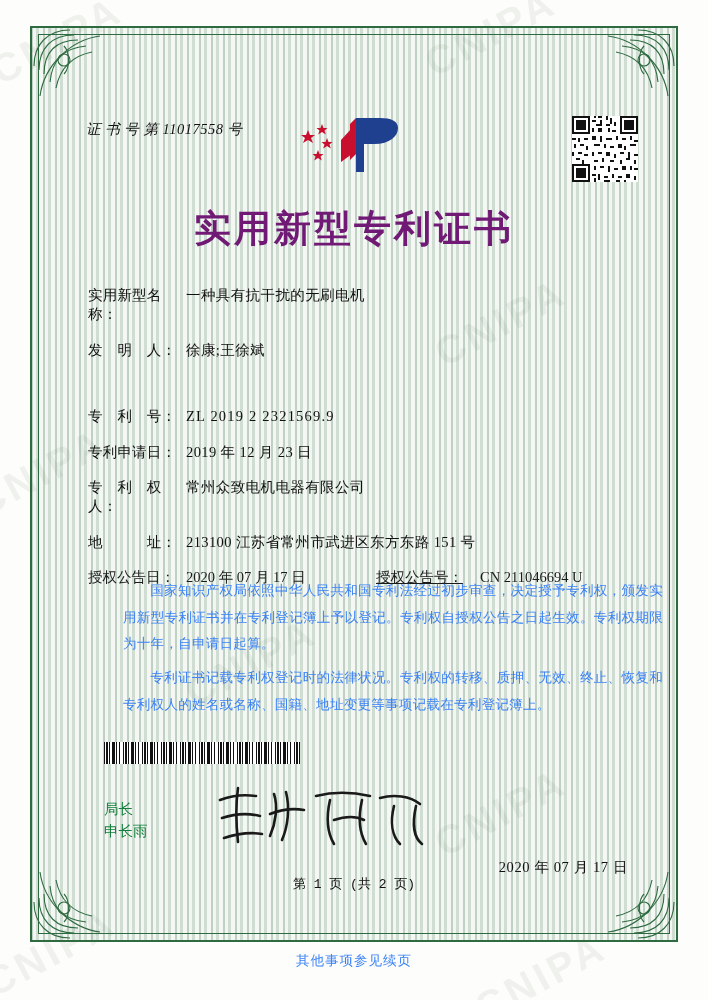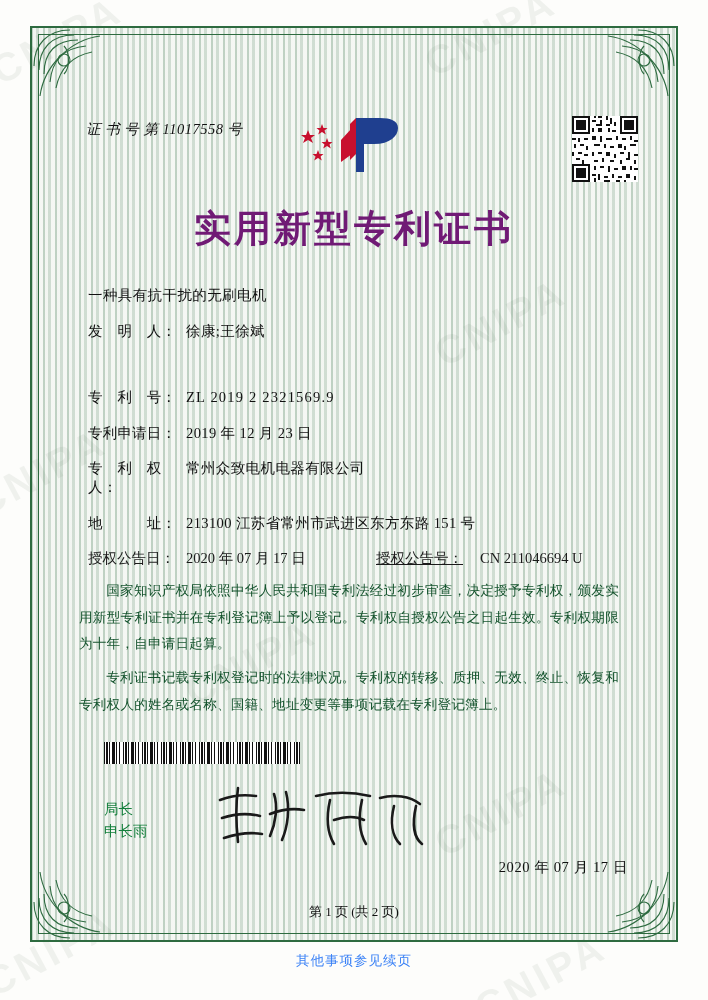--- a/index.html
+++ b/index.html
@@ -153,28 +153,29 @@
     font-size: 14.5px;
     margin-bottom: 14px;
   }
   .grant-row .g-label { width: 98px; flex: none; }
   .grant-row .g-value { width: 190px; }
   .grant-row .g-label2 { width: 104px; flex: none; text-decoration: underline; }
 
   
   .para {
     position: absolute;
-    left: 17px;
+    left: 26px;
     width: 540px;
     font-size: 13.6px;
     line-height: 1.95;
     text-align: justify;
-    color: #14532d;
+    color: #3b82f6;
     text-indent: 2em;
     letter-spacing: 0.2px;
+    padding-left: 35px;
   }
   .para-1 { top: 520px; }
   .para-2 { top: 607px; }
 
   
   .barcode {
     position: absolute;
     left: 42px; top: 684px;
     width: 196px; height: 22px;
     background: repeating-linear-gradient(
@@ -200,24 +201,25 @@
   }
   .issue-date {
     position: absolute;
     right: 18px; top: 800px;
     font-size: 14.5px;
     letter-spacing: 0.6px;
     color: #111;
   }
   .page-no {
     position: absolute;
-    left: 0; right: 0; top: 845px;
+    left: 0; right: 0; top: 817px;
     text-align: center;
     font-size: 13px;
     color: #111;
+    font-family: Liberation Mono, monospace;
   }
 
   .footer-note {
     position: absolute;
     left: 0; right: 0; top: 952px;
     text-align: center;
     font-size: 13.5px;
     letter-spacing: 1px;
     color: #3b82f6;
   }
@@ -399,20 +401,21 @@
             <rect x="22" y="32" width="2" height="1"></rect>
             <rect x="26" y="32" width="1" height="1"></rect>
         </g>
       </svg>
     </div>
 
     <div class="title">实用新型专利证书</div>
 
     <div class="fields">
       <div class="field">
+        <span class="label">实用新型名称：</span>
         <span class="value">一种具有抗干扰的无刷电机</span>
       </div>
       <div class="field">
         <span class="label">发　明　人：</span>
         <span class="value">徐康;王徐斌</span>
       </div>
       <div class="field">
         <span class="label">专　利　号：</span>
         <span class="value mono">ZL 2019 2 2321569.9</span>
       </div>

